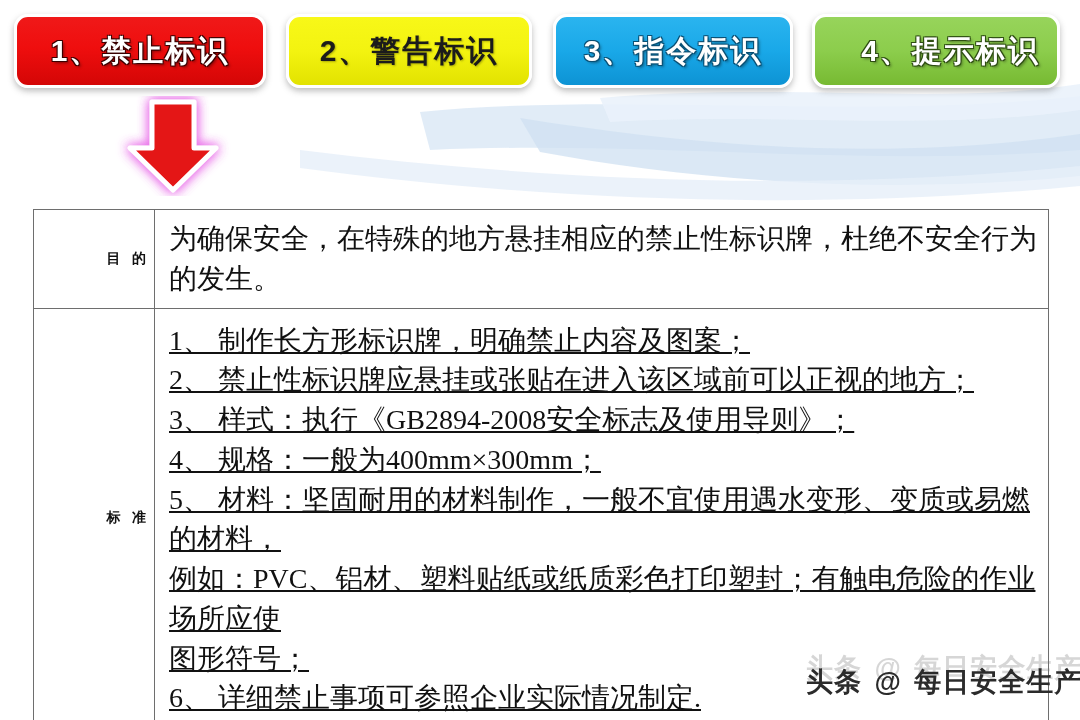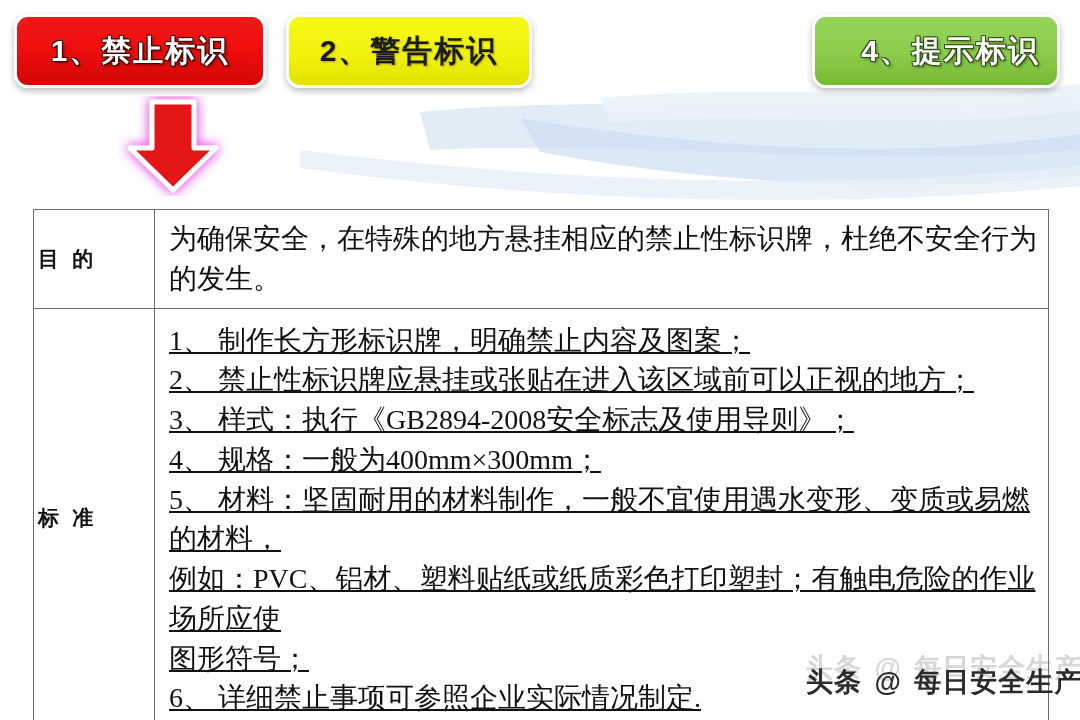--- a/index.html
+++ b/index.html
@@ -112,23 +112,23 @@
     table-layout: fixed;
     background: #ffffff;
   }
   table.spec td {
     border: 1px solid #6e6e6e;
     vertical-align: middle;
     color: #111111;
   }
   td.label-cell {
     width: 112px;
-    text-align: left;
-    font-weight: bold;
-    font-size: 21px;
+    text-align: right;
+    font-weight: bold;
+    font-size: 14px;
     letter-spacing: 4px;
     padding: 10px 4px;
     font-family: "Liberation Serif", "DejaVu Serif", serif;
   }
   td.content-cell {
     padding: 9px 8px 9px 14px;
     font-size: 28px;
     line-height: 1.42;
     font-family: "Liberation Serif", "DejaVu Serif", serif;
   }
@@ -183,20 +183,23 @@
       <path d="M300,150 C560,182 820,192 1080,166 L1080,186 C810,212 540,200 300,168 Z" fill="#e6eff9" opacity="0.8"></path>
     </svg>
   </div>
 
   <div class="tab-bar">
     <div class="tab tab-1">
       <span class="tab-label">1、禁止标识</span>
     </div>
     <div class="tab tab-2">
       <span class="tab-label">2、警告标识</span>
+    </div>
+    <div class="tab tab-3">
+      <span class="tab-label">3、指令标识</span>
     </div>
     <div class="tab tab-4">
       <span class="tab-label">4、提示标识</span>
     </div>
   </div>
 
   <div class="arrow-wrap">
     <svg width="130" height="100" viewBox="0 0 130 100">
       <defs>
         <filter id="glow" x="-60%" y="-60%" width="220%" height="220%">

